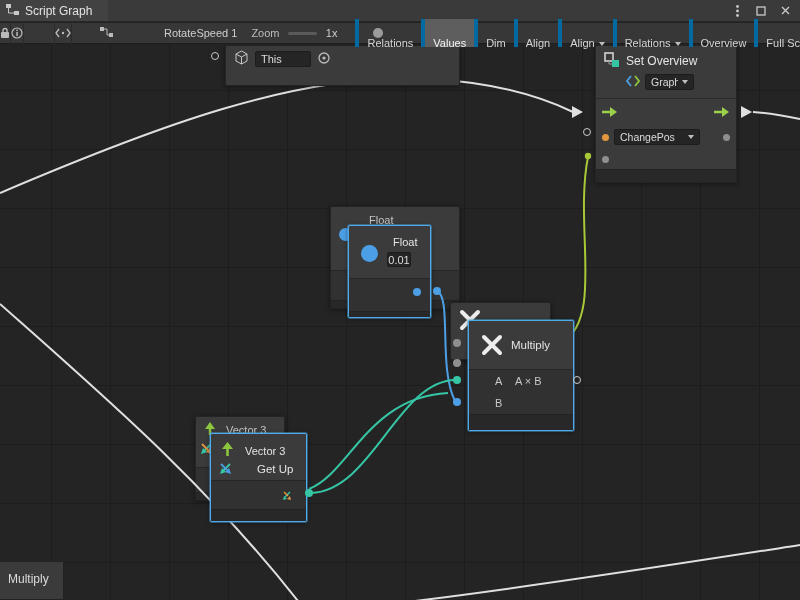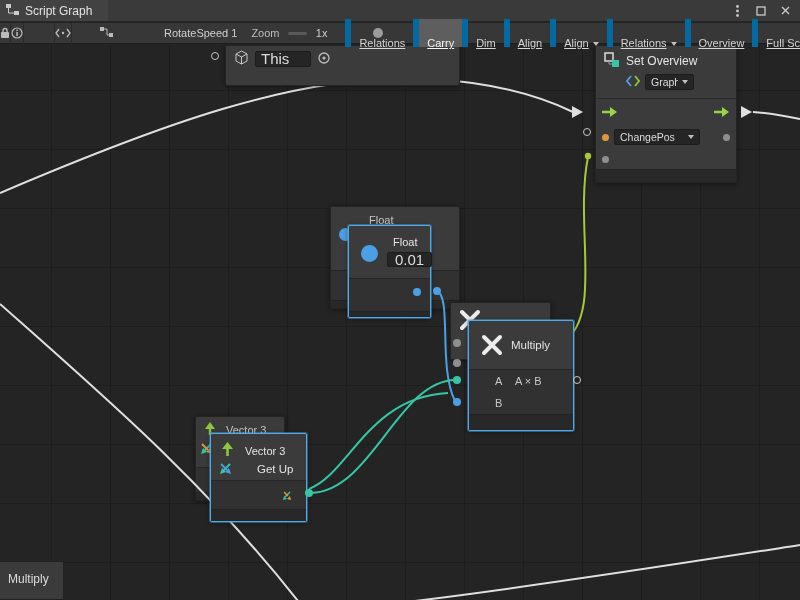--- a/index.html
+++ b/index.html
@@ -17,21 +17,21 @@
 
   
   .toolbar { position:absolute; top:23px; left:0; width:830px; height:21px; background:#373737;
              border-bottom:1px solid #1E1E1E; display:flex; align-items:center; font-size:11px;
              color:#CFCFCF; z-index:50; }
   .tb-iconbtn { height:21px; display:flex; align-items:center; justify-content:center;
                 border-right:1px solid #2B2B2B; }
   .tb-label { white-space:nowrap;margin-left:45px; }
   .zoom-track { position:relative; width:100px; height:3px; background:#5A5A5A; border-radius:2px; }
   .zoom-knob { position:absolute; left:85px; top:-4px; width:10px; height:10px; border-radius:50%; background:#9C9C9C; }
-  .tb-btn { height:21px; line-height:21px; padding:14px 8px; border-left:6px solid #0369a1; white-space:nowrap; color:#D6D6D6;text-decoration:underline; }
+  .tb-btn { height:21px; line-height:21px; padding:14px 8px; border-left:4px solid #0369a1; white-space:nowrap; color:#D6D6D6; }
   .tb-btn.active { background:#5E5E5E; color:#F4F4F4; }
   .caret { display:inline-block; width:0; height:0; border-left:3.5px solid transparent;
            border-right:3.5px solid transparent; border-top:4px solid #BFBFBF; margin-left:4px; vertical-align:middle; }
 
   
   .canvas { position:absolute; top:45px; left:0; width:800px; height:555px; overflow:hidden;
             background-color:#242424;
             background-image:linear-gradient(to right,#1D1D1D 1px,transparent 1px),
                              linear-gradient(to bottom,#1D1D1D 1px,transparent 1px);
             background-size:59px 59px; background-position:-8px -14px; }
@@ -48,21 +48,21 @@
   .port { position:absolute; width:8px; height:8px; border-radius:50%; z-index:40; }
   .port.hollow { background:transparent; border:1px solid #C9C9C9; }
   .port.blue   { background:#4C9FE5; }
   .port.teal   { background:#36C5A5; }
   .port.gray   { background:#8F8F8F; }
   .dot { display:inline-block; width:7px; height:7px; border-radius:50%; flex:none; }
   .dot.orange { background:#E2973F; }
   .dot.gray   { background:#8F8F8F; }
 
   .field { background:#252525; border:1px solid #1C1C1C; border-radius:2px; color:#DCDCDC;
-           font-size:15px; display:flex; align-items:center; }
+           font-size:11px; display:flex; align-items:center; }
   .dropdown { background:#252525; border:1px solid #1C1C1C; border-radius:2px; color:#DCDCDC;
               font-size:10.5px; display:flex; align-items:center; padding:0 5px; height:16px; }
   .dropdown .dd-label { flex:1; white-space:nowrap; overflow:hidden; }
 
   .sv-row { display:flex; align-items:center; }
   .title-text { color:#E4E4E4; }
   .ghost-title { color:#C4C4C4; }
 
   .preview-node { position:absolute; left:0; top:516px; width:64px; height:39px; background:#3B3B3B;
                   border:1px solid #222; border-left:none; z-index:25; color:#DCDCDC; font-size:12px;
@@ -136,21 +136,21 @@
       <span class="tb-label">RotateSpeed 1</span>
     </div>
     <span class="tb-label" style="margin-left:14px; color:#BDBDBD">Zoom</span>
     <div class="zoom-track" style="margin-left:8px">
       <div class="zoom-knob"></div>
     </div>
     <span class="tb-label" style="margin-left:9px">1x</span>
 
     <div style="display:flex; margin-left:18px">
       <div class="tb-btn"><span>Relations</span></div>
-      <div class="tb-btn active"><span>Carry</span></div>
+      <div class="tb-btn active"><span>Values</span></div>
       <div class="tb-btn"><span>Dim</span></div>
       <div class="tb-btn"><span>Align</span></div>
       <div class="tb-btn"><span>Align</span><span class="caret"></span></div>
       <div class="tb-btn"><span>Relations</span><span class="caret"></span></div>
       <div class="tb-btn"><span>Overview</span></div>
       <div class="tb-btn"><span>Full Screen</span></div>
     </div>
   </div>
 
   <div class="canvas">
@@ -251,21 +251,21 @@
     <div class="node ghost" style="left:330px; top:161px; width:130px; height:103px">
       <div class="ghost-title" style="position:absolute; left:38px; top:7px">Float</div>
       <div style="position:absolute; left:8px; top:21px; width:13px; height:13px; border-radius:50%; background:#4C9FE5"></div>
       <div class="nbody" style="top:63px; height:32px"></div>
       <div class="nfooter" style="height:8px"></div>
     </div>
 
     <div class="node front selected" style="left:348px; top:180px; width:83px; height:93px">
       <div style="position:absolute; left:12px; top:19px; width:17px; height:17px; border-radius:50%; background:#4C9FE5"></div>
       <div class="title-text" style="position:absolute; left:44px; top:10px">Float</div>
-      <div class="field" style="position:absolute; left:38px; top:26px; width:45px; height:15px; justify-content:center">
+      <div class="field" style="position:absolute; left:38px; top:26px; width:24px; height:15px; justify-content:center">
         <span>0.01</span>
       </div>
       <div class="nbody" style="top:52px; height:35px"></div>
       <div class="nfooter" style="height:6px"></div>
     </div>
     <div class="port blue" style="left:413px; top:243px"></div>
     <div class="port blue" style="left:433px; top:242px"></div>
 
     <div class="node ghost" style="left:450px; top:257px; width:101px; height:58px">
       <span style="position:absolute; left:8px; top:6px">

